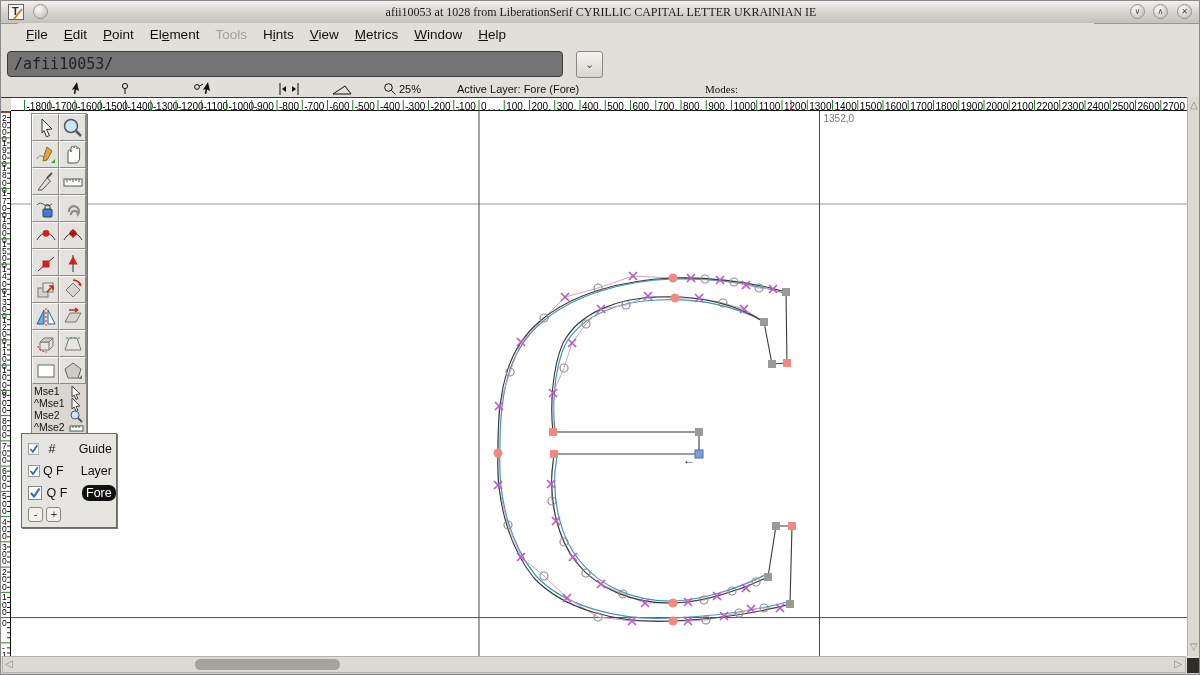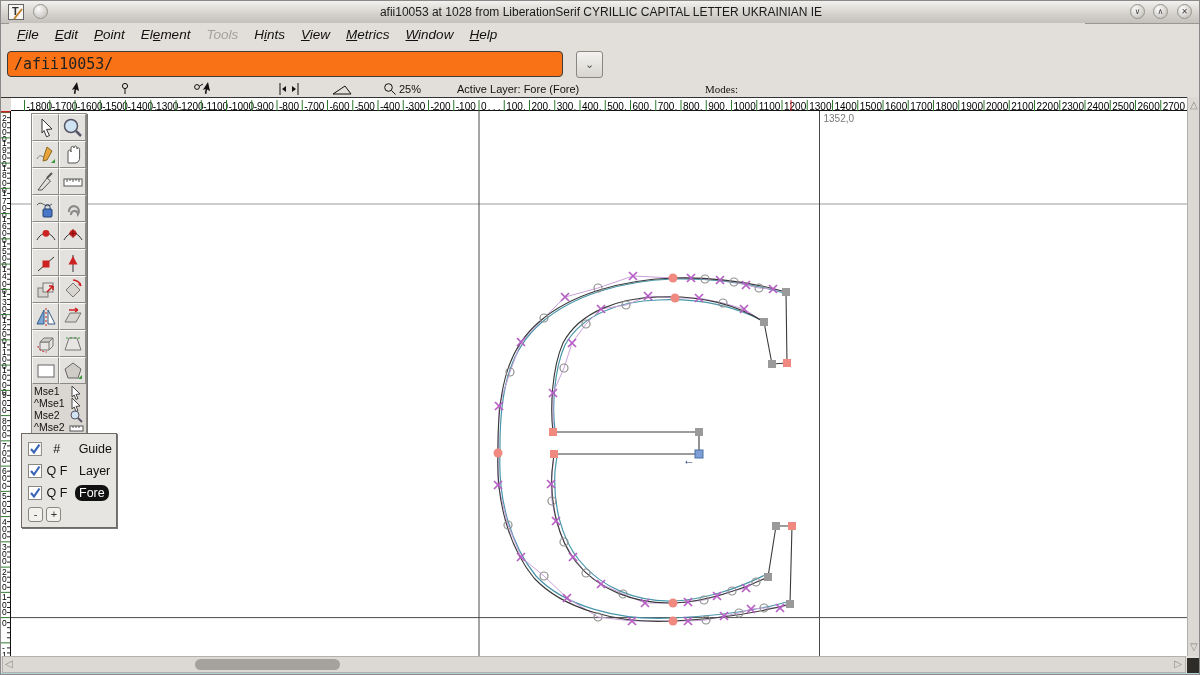--- a/index.html
+++ b/index.html
@@ -1,36 +1,36 @@
 <!DOCTYPE html>
 <html><head>
 <meta charset="utf-8">
 <style>
   html,body{margin:0;padding:0;background:#b9b6b1;font-family:"Liberation Sans",sans-serif;}
   #win{position:relative;width:1200px;height:675px;background:#e2dfda;border:1px solid #8a8a8a;
        overflow:hidden;font-family:"Liberation Sans",sans-serif;box-sizing:border-box;}
   
   #titlebar{position:absolute;left:0;top:0;width:1200px;height:22px;
     background:linear-gradient(#f2f1ef,#d4d1cc 60%,#c4c1bc);border-bottom:1px solid #9a9791;}
-  #title-text{position:absolute;left:0;right:0;top:4px;text-align:center;font-size:12px;color:#1a1a1a;}
+  #title-text{position:absolute;left:0;right:0;top:4px;text-align:center;font-size:12px;color:#1a1a1a;font-family:Liberation Serif, serif;}
   .tb-btn{position:absolute;top:3px;width:15px;height:15px;border-radius:50%;
     background:radial-gradient(circle at 35% 30%,#fbfbfa,#cfccc7 70%,#b5b2ad);
     border:1px solid #98958f;font-size:8px;line-height:14px;text-align:center;color:#444;box-sizing:border-box;}
   #app-icon{position:absolute;left:7px;top:3px;width:16px;height:16px;background:#f8f7f5;
     border:1px solid #666;box-sizing:border-box;}
   #app-icon .t{position:absolute;left:3px;top:0px;font-size:11px;font-weight:bold;color:#333;}
   #app-icon .pen{position:absolute;left:2px;top:2px;width:14px;height:14px;}
   
-  #menubar{position:absolute;left:8px;top:22px;width:1076px;height:24px;background:#e2dfda;font-style:italic;}
+  #menubar{position:absolute;left:17px;top:22px;width:1076px;height:24px;background:#e2dfda;}
   .menu-item{display:inline-block;padding:4px 8px 2px 8px;font-size:13.5px;color:#111;}
   .menu-item.disabled{color:#a3a09b;}
   .menu-item u{text-decoration:underline;}
   
   #glyph-input{position:absolute;left:6px;top:50px;width:556px;height:26px;border:1px solid #3c3c3c;
-    border-radius:4px;background:#f97316;font-family:"DejaVu Sans Mono",monospace;font-size:15px;
+    border-radius:4px;background:#737373;font-family:"DejaVu Sans Mono",monospace;font-size:15px;
     padding:2px 6px;color:#222;box-sizing:border-box;}
   #combo-btn{position:absolute;left:575px;top:50px;width:27px;height:27px;border:1px solid #8a8781;
     border-radius:3px;background:linear-gradient(#f4f3f1,#d8d5d0);text-align:center;line-height:25px;
     font-size:11px;color:#555;box-sizing:border-box;}
   
   #infostrip{position:absolute;left:0;top:80px;width:1200px;height:16px;font-size:11px;color:#111;margin-left:46px;}
   .info-ic{position:absolute;top:1px;height:14px;}
   #zoom-label{position:absolute;left:352px;top:2px;}
   #active-layer{position:absolute;left:410px;top:2px;}
   #modes-label{position:absolute;left:658px;top:2px;font-family:Liberation Serif, serif;}
@@ -51,21 +51,21 @@
   .tool-btn svg{position:absolute;left:1px;top:1px;}
   #mse-block{font-size:10.5px;color:#111;padding:1px 0 2px 2px;}
   .mse-row{height:12px;line-height:12px;position:relative;}
   .mse-row svg{position:absolute;right:2px;top:0;}
   
   #layers{position:absolute;left:20px;top:432px;width:96px;background:#e7e5e1;border:1px solid #6e6b66;
     box-shadow:1px 1px 0 #777;z-index:5;font-size:12.5px;color:#111;padding:4px 0 5px 0;box-sizing:border-box;}
   .layer-row{height:22px;display:flex;align-items:center;}
   .layer-check{margin-left:6px;width:14px;height:14px;}
   .layer-cols{width:24px;text-align:center;margin-left:3px;white-space:pre;}
-  .layer-name{margin-left:6px;padding:1px 4px;}
+  .layer-name{margin-left:13px;padding:1px 4px;}
   .layer-name.selected{background:#111;color:#fff;border-radius:7px;}
   .lp-btn{display:inline-block;width:15px;height:15px;border:1px solid #8a8781;border-radius:3px;
     background:#f2f1ee;text-align:center;line-height:13px;font-size:11px;color:#333;box-sizing:border-box;}
   #layers .btnrow{margin:3px 0 0 6px;}
   
   #hscroll{position:absolute;left:1px;top:655px;width:1184px;height:17px;background:#dcd9d4;
     border:1px solid #b4b1ac;box-sizing:border-box;}
   #hthumb{position:absolute;left:192px;top:2px;width:145px;height:11px;background:#a5a29d;border-radius:6px;}
   .sc-arrow{position:absolute;font-size:10px;color:#8a8781;top:1px;}
   #vscroll{position:absolute;left:1186px;top:96px;width:13px;height:559px;background:#dcd9d4;

